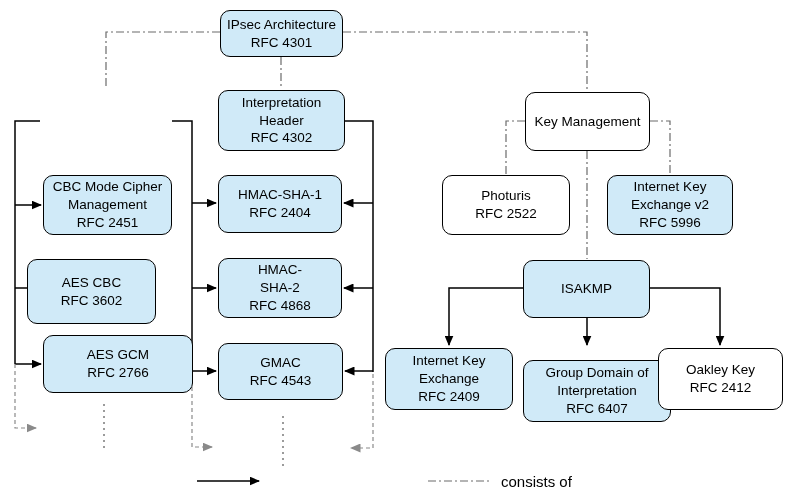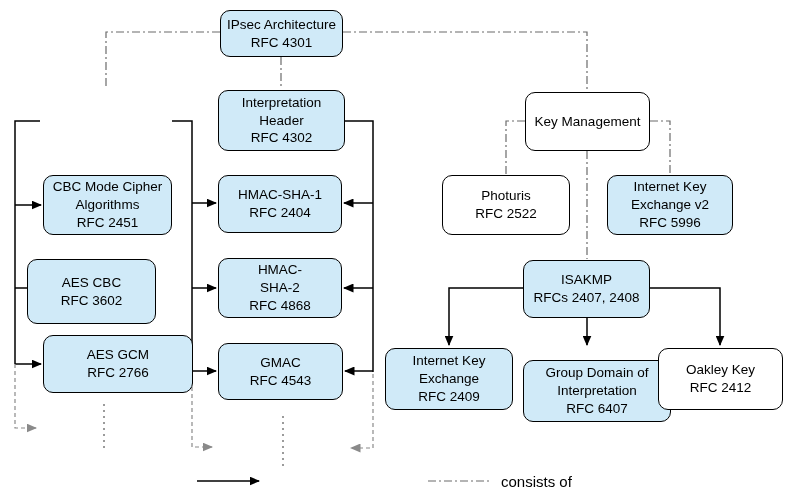--- a/index.html
+++ b/index.html
@@ -92,21 +92,21 @@
     <div>Header</div>
     <div>RFC 4302</div>
   </div>
 
   <div class="box" style="left:525px;top:92px;width:125px;height:59px">
     <div>Key Management</div>
   </div>
 
   <div class="box blue" style="left:43px;top:175px;width:129px;height:60px">
     <div>CBC Mode Cipher</div>
-    <div>Algorithms</div>
+    <div>Management</div>
     <div>RFC 2451</div>
   </div>
 
   <div class="box blue" style="left:218px;top:175px;width:124px;height:58px">
     <div>HMAC-SHA-1</div>
     <div>RFC 2404</div>
   </div>
 
   <div class="box" style="left:442px;top:175px;width:128px;height:60px">
     <div>Photuris</div>
@@ -125,21 +125,20 @@
   </div>
 
   <div class="box blue" style="left:218px;top:258px;width:124px;height:60px">
     <div>HMAC-</div>
     <div>SHA-2</div>
     <div>RFC 4868</div>
   </div>
 
   <div class="box blue" style="left:523px;top:260px;width:127px;height:58px">
     <div>ISAKMP</div>
-    <div>RFCs 2407, 2408</div>
   </div>
 
   <div class="box blue" style="left:43px;top:335px;width:150px;height:58px">
     <div>AES GCM</div>
     <div>RFC 2766</div>
   </div>
 
   <div class="box blue" style="left:218px;top:343px;width:125px;height:57px">
     <div>GMAC</div>
     <div>RFC 4543</div>

